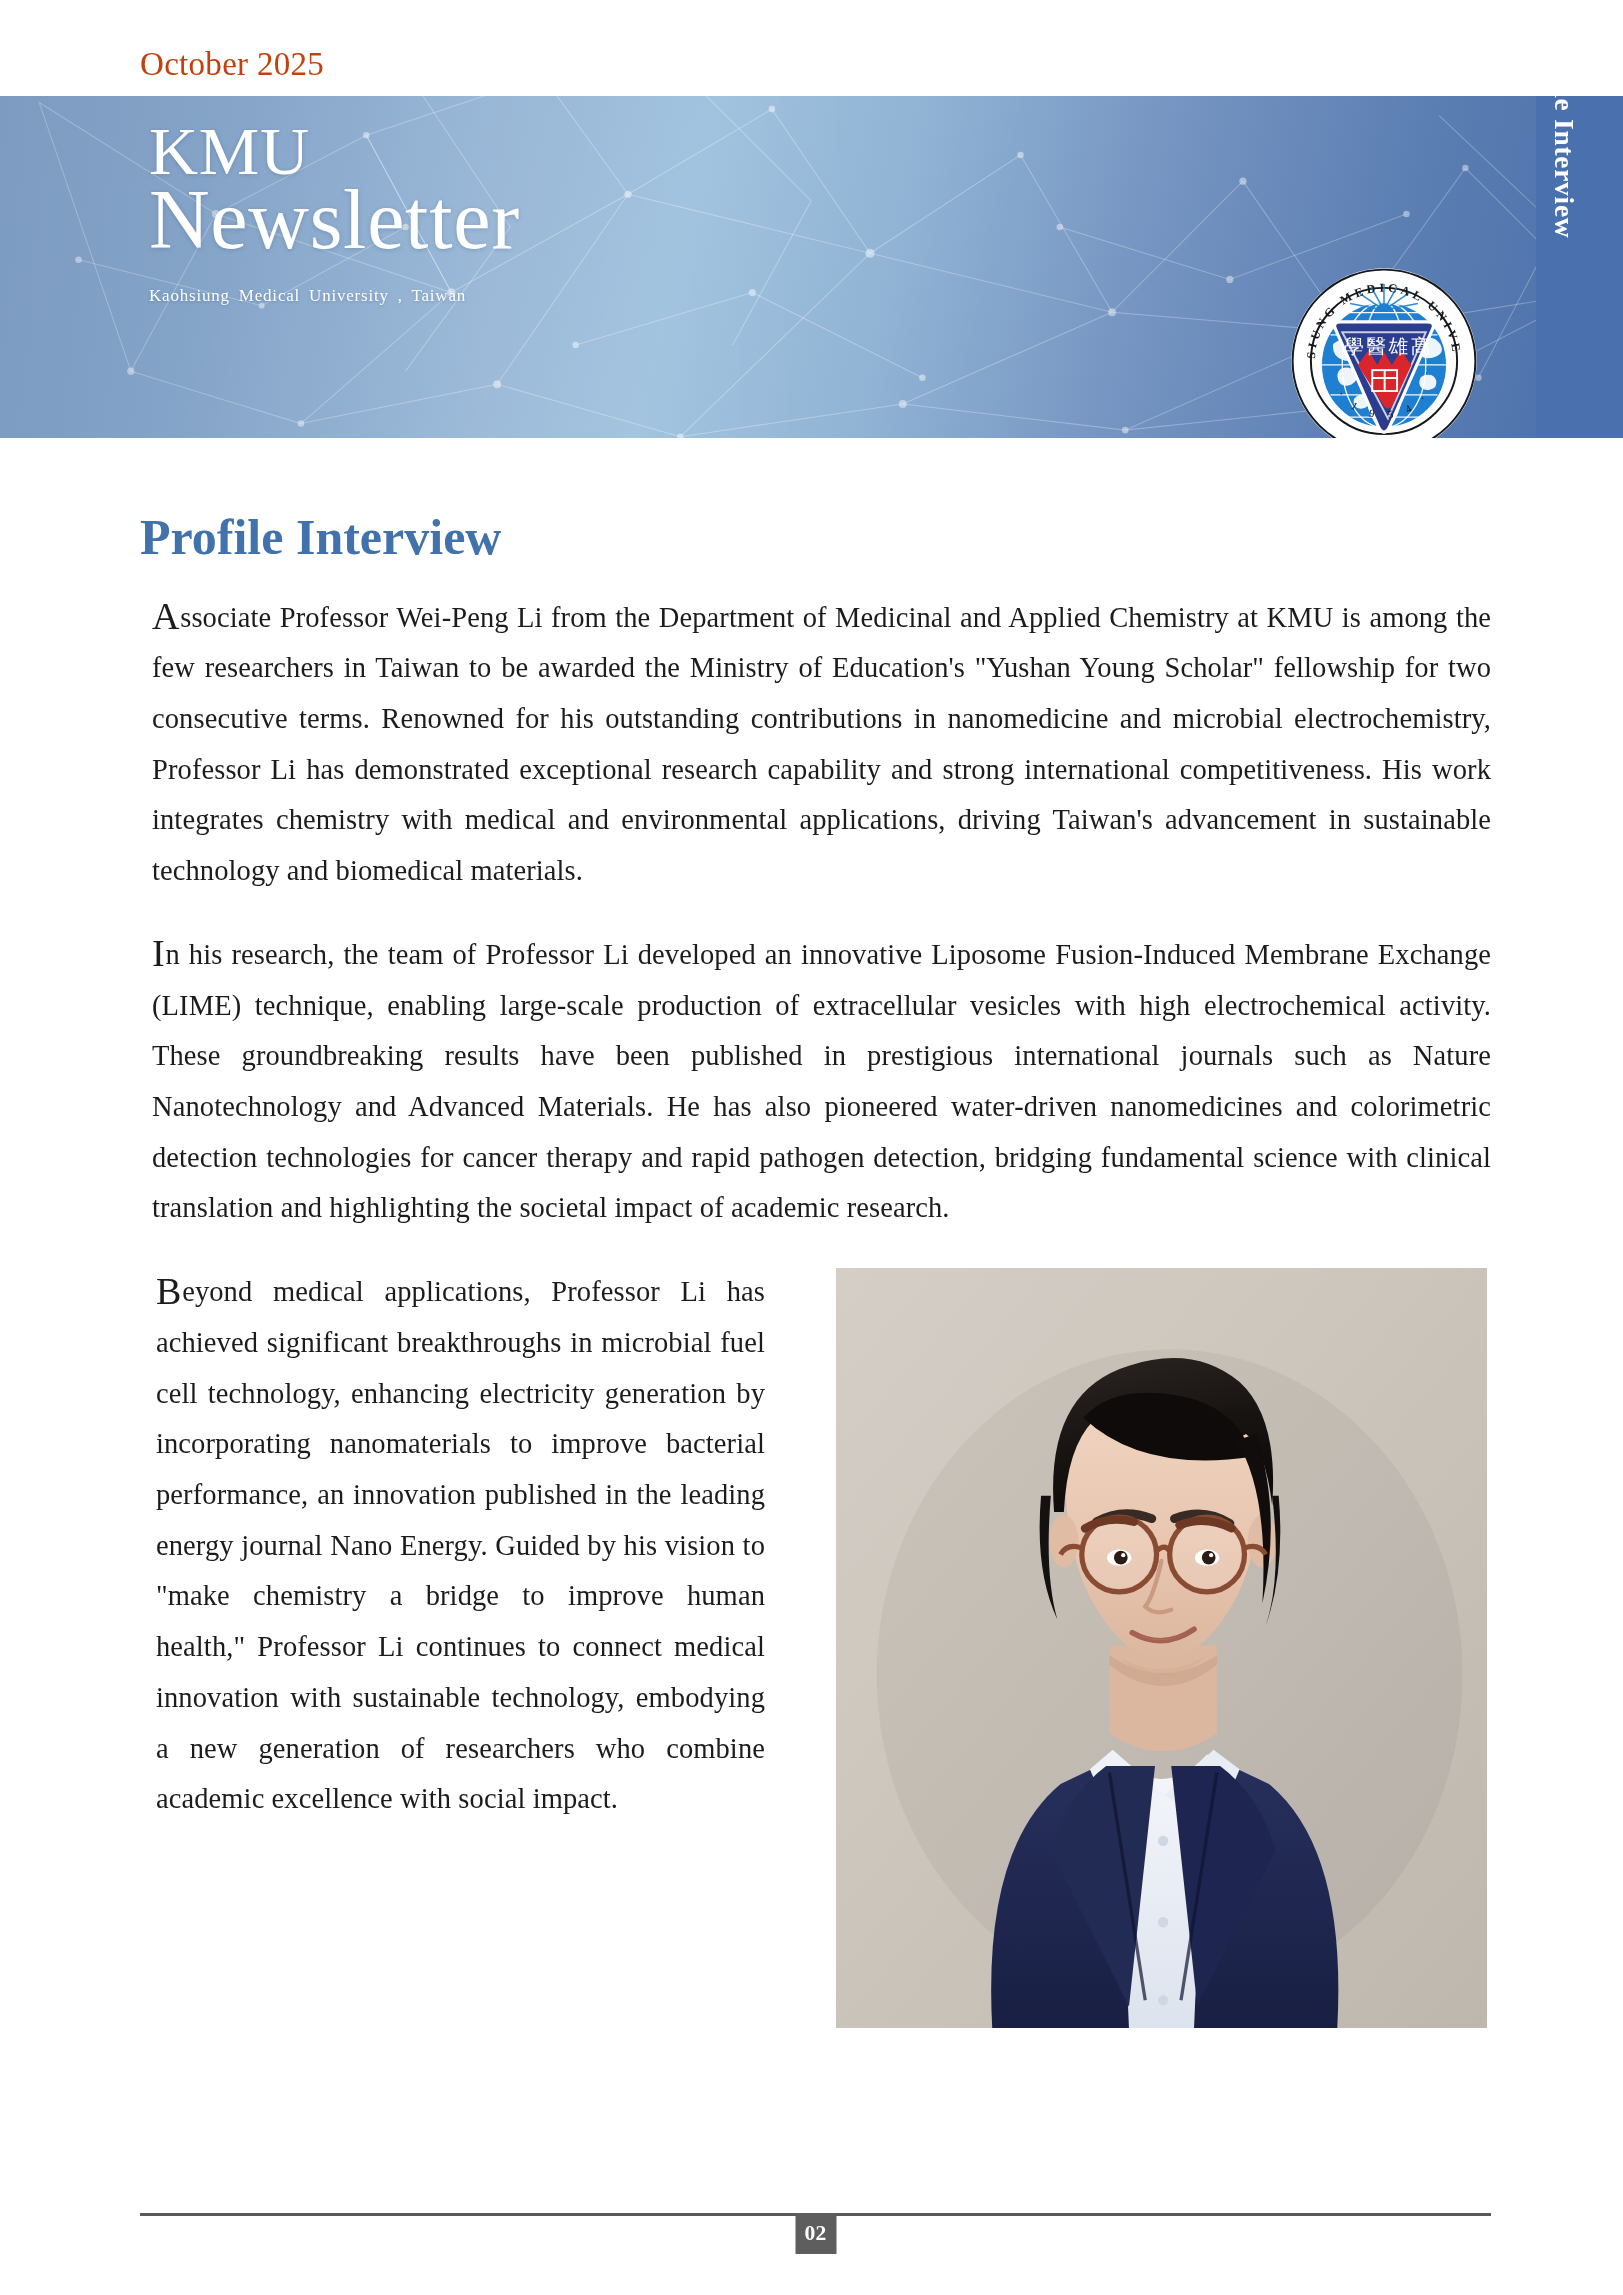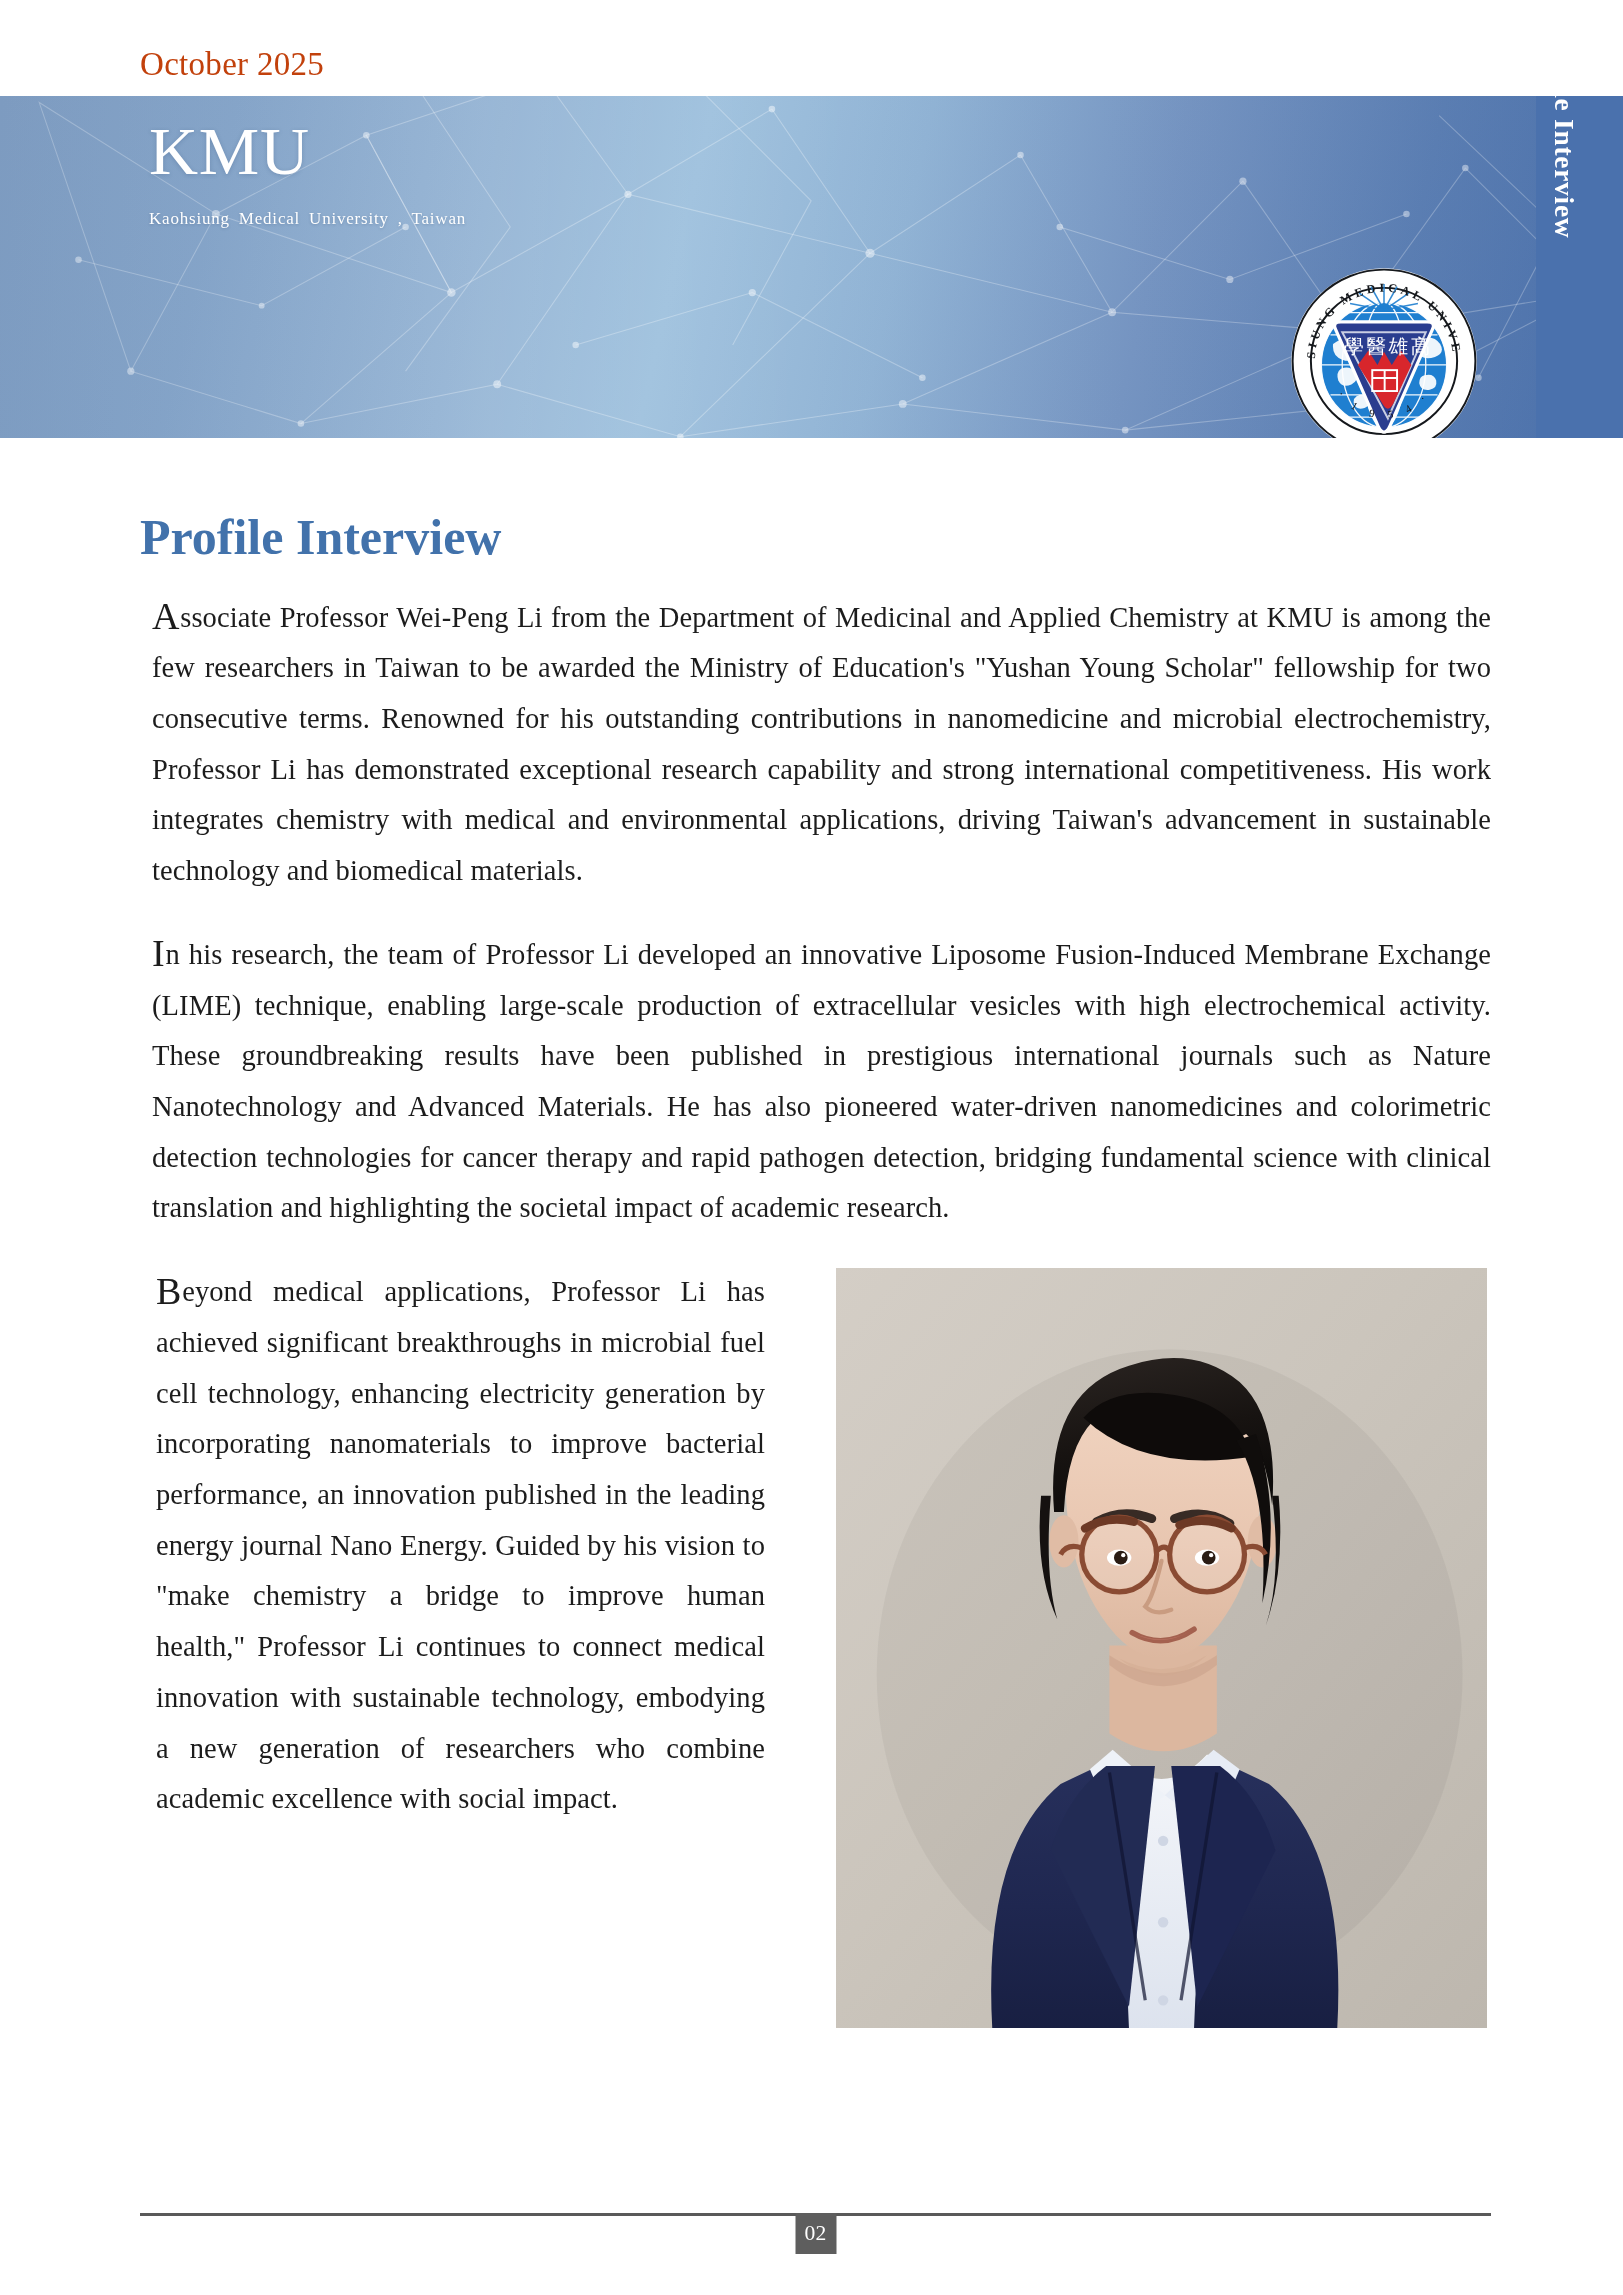--- a/index.html
+++ b/index.html
@@ -177,20 +177,21 @@
     letter-spacing: 0.1px;
   }
 
   
   .footer {
     position: absolute;
     left: 140px;
     top: 2213px;
     width: 1351px;
     height: 52px;
+    font-weight: bold;
   }
   .footer-rule {
     position: absolute;
     left: 0;
     top: 0;
     width: 100%;
     height: 2.6px;
     background: #595959;
   }
   .page-badge {
@@ -268,20 +269,21 @@
       <circle cx="1880" cy="280" r="5.5"></circle>
         <circle cx="2150" cy="180" r="5"></circle>
       <circle cx="2380" cy="200" r="5"></circle>
         <circle cx="2260" cy="430" r="5"></circle>
     </g>
   </svg>
   <div class="masthead-fade"></div>
 
   <div class="brand-block">
     <div class="brand-line1">KMU</div>
+    <div class="brand-line2">Newsletter</div>
     <div class="brand-sub">Kaohsiung  Medical  University , Taiwan</div>
   </div>
 
   <svg class="seal" viewBox="0 0 288 288">
     <defs>
       <path id="arcTop" d="M 38 144 A 106 106 0 0 1 250 144"></path>
       <path id="arcBot" d="M 56 144 A 88 88 0 0 0 232 144"></path>
     </defs>
     <circle cx="144" cy="144" r="142" fill="#ffffff"></circle>
     <circle cx="144" cy="144" r="140" fill="none" stroke="#15181c" stroke-width="3"></circle>

